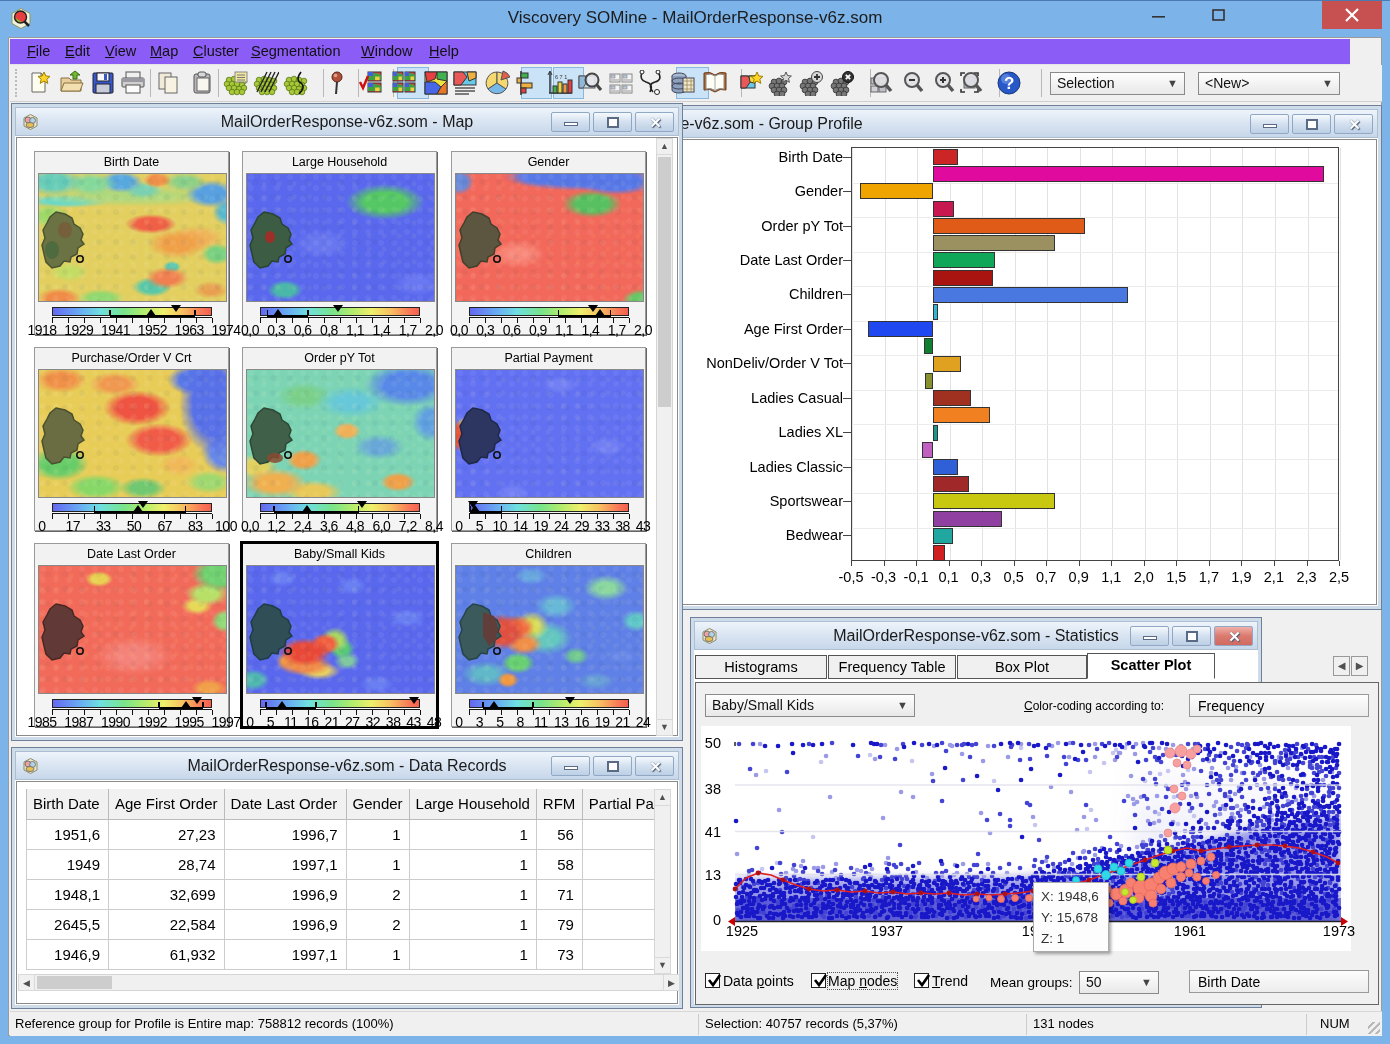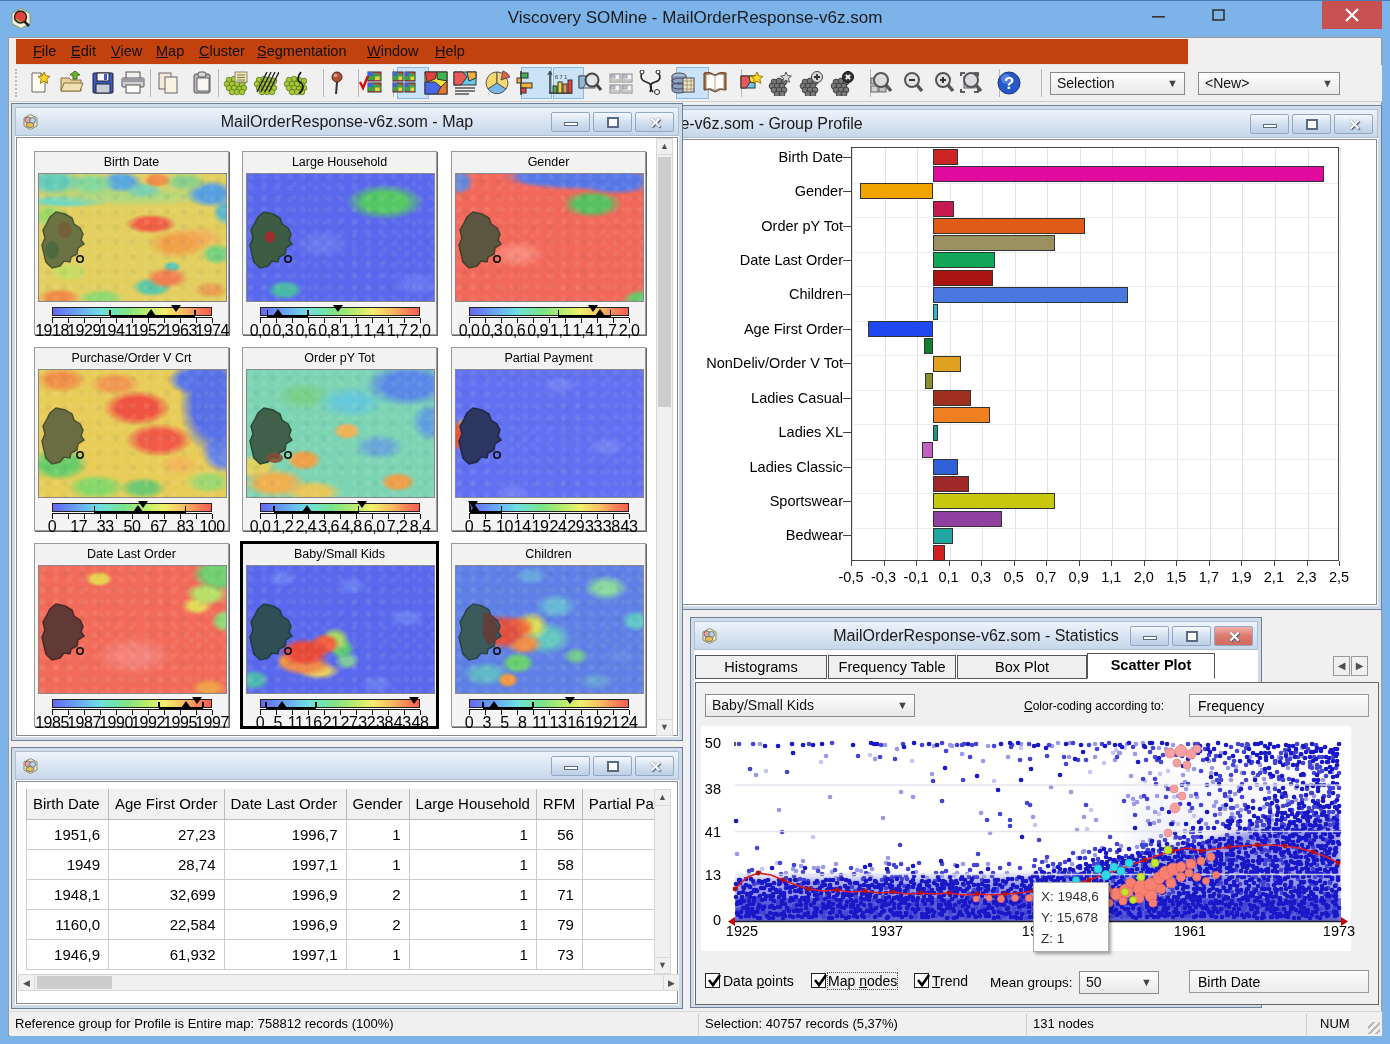--- a/index.html
+++ b/index.html
@@ -4,21 +4,21 @@
 html,body{width:1390px;height:1044px;overflow:hidden}
 body{font-family:"Liberation Sans",sans-serif;background:#7cb3e9;position:relative}
 #frame{position:absolute;left:8px;top:37px;width:1374px;height:999px;background:#f0f0f0;border:1px solid #9b9b9b}
 #titlebar{position:absolute;left:0;top:0;width:1390px;height:37px;background:#7cb3e9;border-top:1px solid #4a7ab0}
 #titletext{position:absolute;left:0;top:8px;width:1390px;text-align:center;font-size:17px;color:#1c1c1c}
 #appicon{position:absolute;left:10px;top:8px}
 .wbtn{position:absolute;top:1px;height:28px}
 #bclose{left:1322px;width:60px;background:#c75050}
 #bclose svg{margin:6px 22px}
 #bmin{left:1128px;width:60px}#bmax{left:1188px;width:60px}
-#menubar{position:absolute;left:7px;top:1px;width:1172px;height:26px;background:#c2410c;border-bottom:1px solid #e5e5e5}
+#menubar{position:absolute;left:1px;top:1px;width:1340px;height:26px;background:#8b5cf6;border-bottom:1px solid #e5e5e5}
 .mi{position:absolute;top:4px;font-size:14.5px;color:#111}
 .mi u{text-decoration:underline}
 #toolbar{position:absolute;left:1px;top:27px;width:1372px;height:37px;background:#f0f0f0;border-bottom:1px solid #cfcfcf}
 .ti{position:absolute;top:5px;width:26px;height:26px}
 .tsep{position:absolute;top:4px;width:1px;height:28px;background:#b8b8b8}
 .thl{position:absolute;top:2px;height:32px;background:#cbe3f7;border:1px solid #88b7e0}
 .combo{position:absolute;height:23px;background:linear-gradient(#fefefe,#e8e8e8);border:1px solid #8a8a8a;font-size:14px;color:#111;padding:2px 6px}
 .combo .chev{position:absolute;right:6px;top:4px;color:#444;font-size:11px}
 
 .cw{position:absolute;background:#fff;border:1px solid #70809a;box-shadow:0 0 0 3px #cedbe9 inset;padding:3px}
@@ -45,21 +45,21 @@
  background-size:13px 11px, 17px 15px, 15px 13px;}
 .tscale{position:absolute;left:3px;top:152px;width:189px;height:30px;background:#f4f4f4}
 .sbar{position:absolute;left:14px;top:3px;width:160px;height:9px;border:1px solid #222;background:linear-gradient(90deg,#6468f0,#68a8f4 16%,#6ee0e0 30%,#78e48a 45%,#b4ec6c 58%,#f0f06c 70%,#f8c060 82%,#f87858 94%,#f46050)}
 .brk{position:absolute;top:7px;height:1.5px;background:#000;border-left:1.5px solid #000;border-right:1.5px solid #000;box-shadow:0 -4px 0 -1px transparent}
 .brk:before,.brk:after{content:"";position:absolute;top:-5px;width:1.5px;height:5px;background:#000}
 .brk:before{left:-1.5px}.brk:after{right:-1.5px}
 .triup{position:absolute;top:1px;width:0;height:0;border-left:5px solid transparent;border-right:5px solid transparent;border-bottom:7px solid #000;margin-left:-5px}
 .tridn{position:absolute;top:-3px;width:0;height:0;border-left:5px solid transparent;border-right:5px solid transparent;border-top:7px solid #000;margin-left:-5px}
 .saxis{position:absolute;left:14px;top:13px;width:160px;height:6px;border-top:1.5px solid #111}
 .saxis i{position:absolute;top:0;width:1.5px;height:5px;background:#111;margin-left:-0.5px}
-.slabels{position:absolute;left:14px;top:18px;width:160px;height:12px;font-size:16px}
+.slabels{position:absolute;left:4px;top:18px;width:184px;height:12px;font-size:14px}
 .slabels span{position:absolute;transform:translateX(-50%);letter-spacing:-0.5px}
 
 .gp-lab{position:absolute;font-size:14.5px;color:#000;text-align:right;white-space:nowrap}
 .gp-xlab{position:absolute;font-size:14.5px;color:#000;transform:translateX(-50%)}
 .bar{position:absolute;height:16px;border:1px solid #333}
 
 .tab{position:absolute;top:0;height:24px;background:#f0f0f0;border:1px solid #555;border-bottom:1px solid #555;text-align:center;font-size:14.5px;padding-top:3px;color:#000}
 .tab.on{background:#fff;border-bottom:1px solid #fff;font-weight:bold;height:26px;z-index:3}
 .cb{position:absolute;width:15px;height:15px;border:1.5px solid #222;background:#fff}
 .cb svg{position:absolute;left:-1px;top:-3px}
@@ -926,20 +926,21 @@
 </div>
     </div>
 <div class="cw" style="left:2px;top:709px;width:672px;height:262px;z-index:2">
       <div class="cwtitle">
         <div class="cwicon"><svg width="17" height="16" viewBox="0 0 17 16">
             <polygon points="8.5,0.5 15,4 15,12 8.5,15.5 2,12 2,4" fill="#f3e9c9" stroke="#8a8a6a"></polygon>
             <circle cx="6" cy="6" r="3" fill="#f0a0a0" stroke="#777"></circle>
             <circle cx="10.5" cy="6.5" r="3" fill="#9fd0f2" stroke="#777" fill-opacity=".8"></circle>
             <ellipse cx="8" cy="11" rx="4" ry="2.5" fill="#e8c050" stroke="#777"></ellipse>
           </svg></div>
+        <div class="cwtext" style="">MailOrderResponse-v6z.som - Data Records</div>
         <div class="cwbtns">
           <div class="cwb">
             <div class="gl-min"></div>
           </div>
           <div class="cwb">
             <div class="gl-max"></div>
           </div>
           <div class="cwb ">
             <div class="gl-x">✕</div>
           </div>
@@ -978,21 +979,21 @@
             <tr>
               <td>1948,1</td>
               <td>32,699</td>
               <td>1996,9</td>
               <td>2</td>
               <td>1</td>
               <td>71</td>
               <td></td>
             </tr>
             <tr>
-              <td>1160,0</td>
+              <td>2645,5</td>
               <td>22,584</td>
               <td>1996,9</td>
               <td>2</td>
               <td>1</td>
               <td>79</td>
               <td></td>
             </tr>
             <tr>
               <td>1946,9</td>
               <td>61,932</td>

